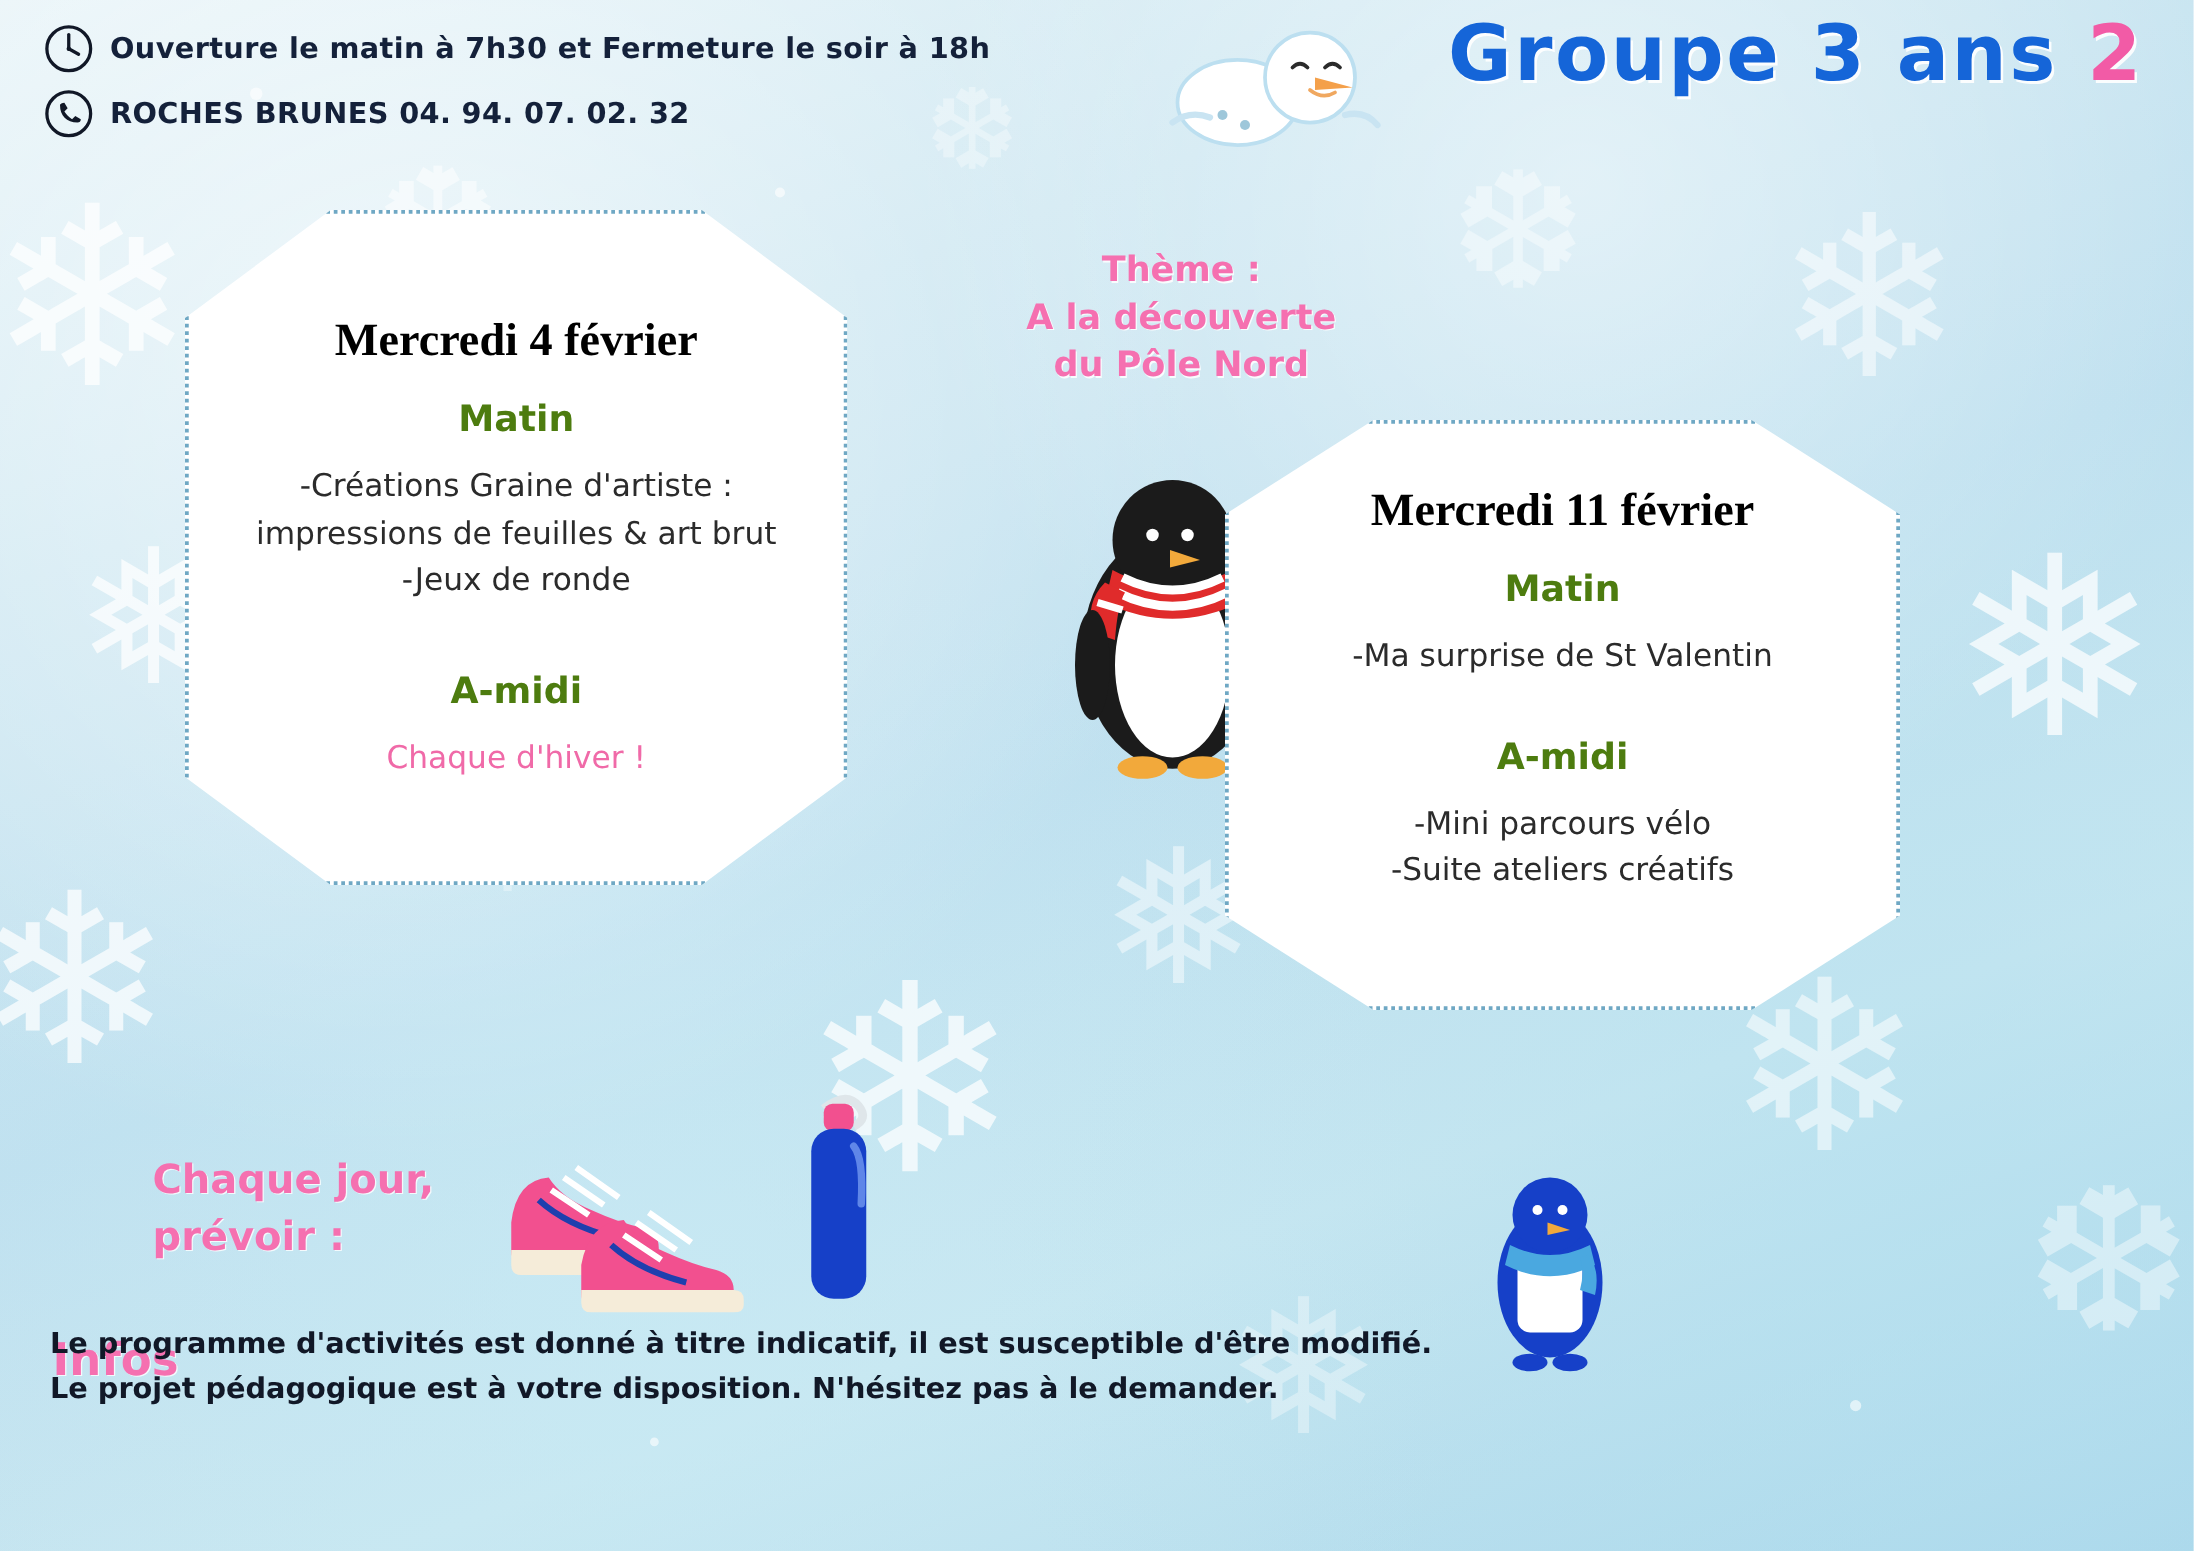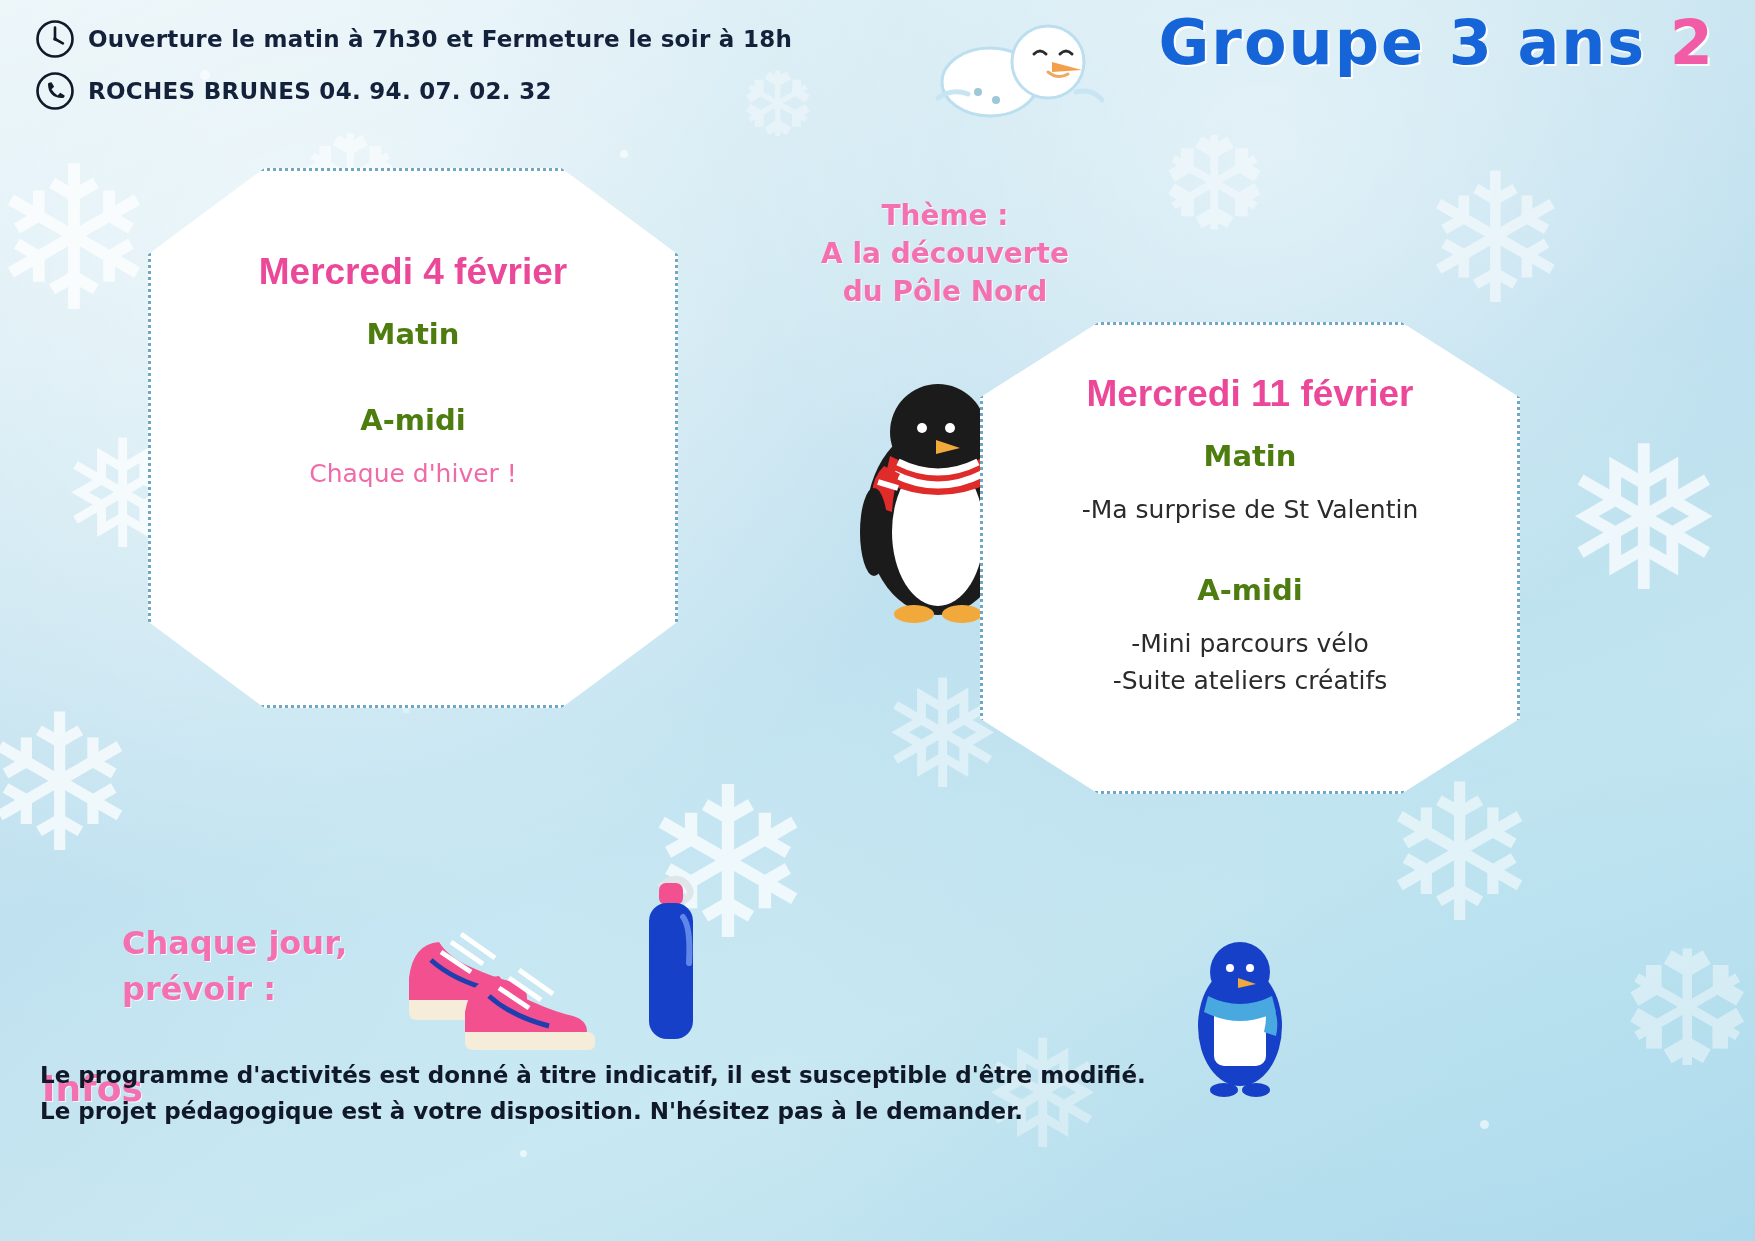--- a/index.html
+++ b/index.html
@@ -111,29 +111,29 @@
       78% 100%, 22% 100%, 0% 84%, 0% 16%);
   }
   .card-1 {
     left: 148px;
     top: 168px;
     width: 530px;
     height: 540px;
   }
   .card-2 {
     left: 980px;
-    top: 322px;
+    top: 336px;
     width: 540px;
     height: 472px;
   }
   .card-date {
-    font-family: Liberation Sans, sans-serif;
+    font-family: Liberation Serif, serif;
     font-weight: bold;
     font-size: 37px;
-    color: #ec4899;
+    color: #000000;
     margin-top: 80px;
   }
   .card-2 .card-date { margin-top: 48px; }
   .slot-title {
     font-family: "DejaVu Sans", sans-serif;
     font-weight: bold;
     font-size: 29px;
     color: #4d7c0f;
     margin-top: 24px;
   }
@@ -281,20 +281,25 @@
 
   <div class="theme-block">
     <div>Thème :</div>
     <div>A la découverte</div>
     <div>du Pôle Nord</div>
   </div>
 
   <div class="card card-1">
     <div class="card-date">Mercredi 4 février</div>
     <div class="slot-title">Matin</div>
+    <div class="slot-list">
+      <span class="slot-line">-Créations Graine d'artiste :</span>
+      <span class="slot-line">impressions de feuilles &amp; art brut</span>
+      <span class="slot-line">-Jeux de ronde</span>
+    </div>
     <div class="slot-title" style="margin-top:52px;">A-midi</div>
     <div class="slot-list pink">
       <span class="slot-line">Chaque d'hiver !</span>
     </div>
   </div>
 
   <span class="illus penguin-main">
     <svg viewBox="0 0 200 260" width="200" height="260">
       <ellipse cx="100" cy="150" rx="72" ry="95" fill="#1b1b1b"></ellipse>
       <ellipse cx="100" cy="162" rx="46" ry="74" fill="#ffffff"></ellipse>

